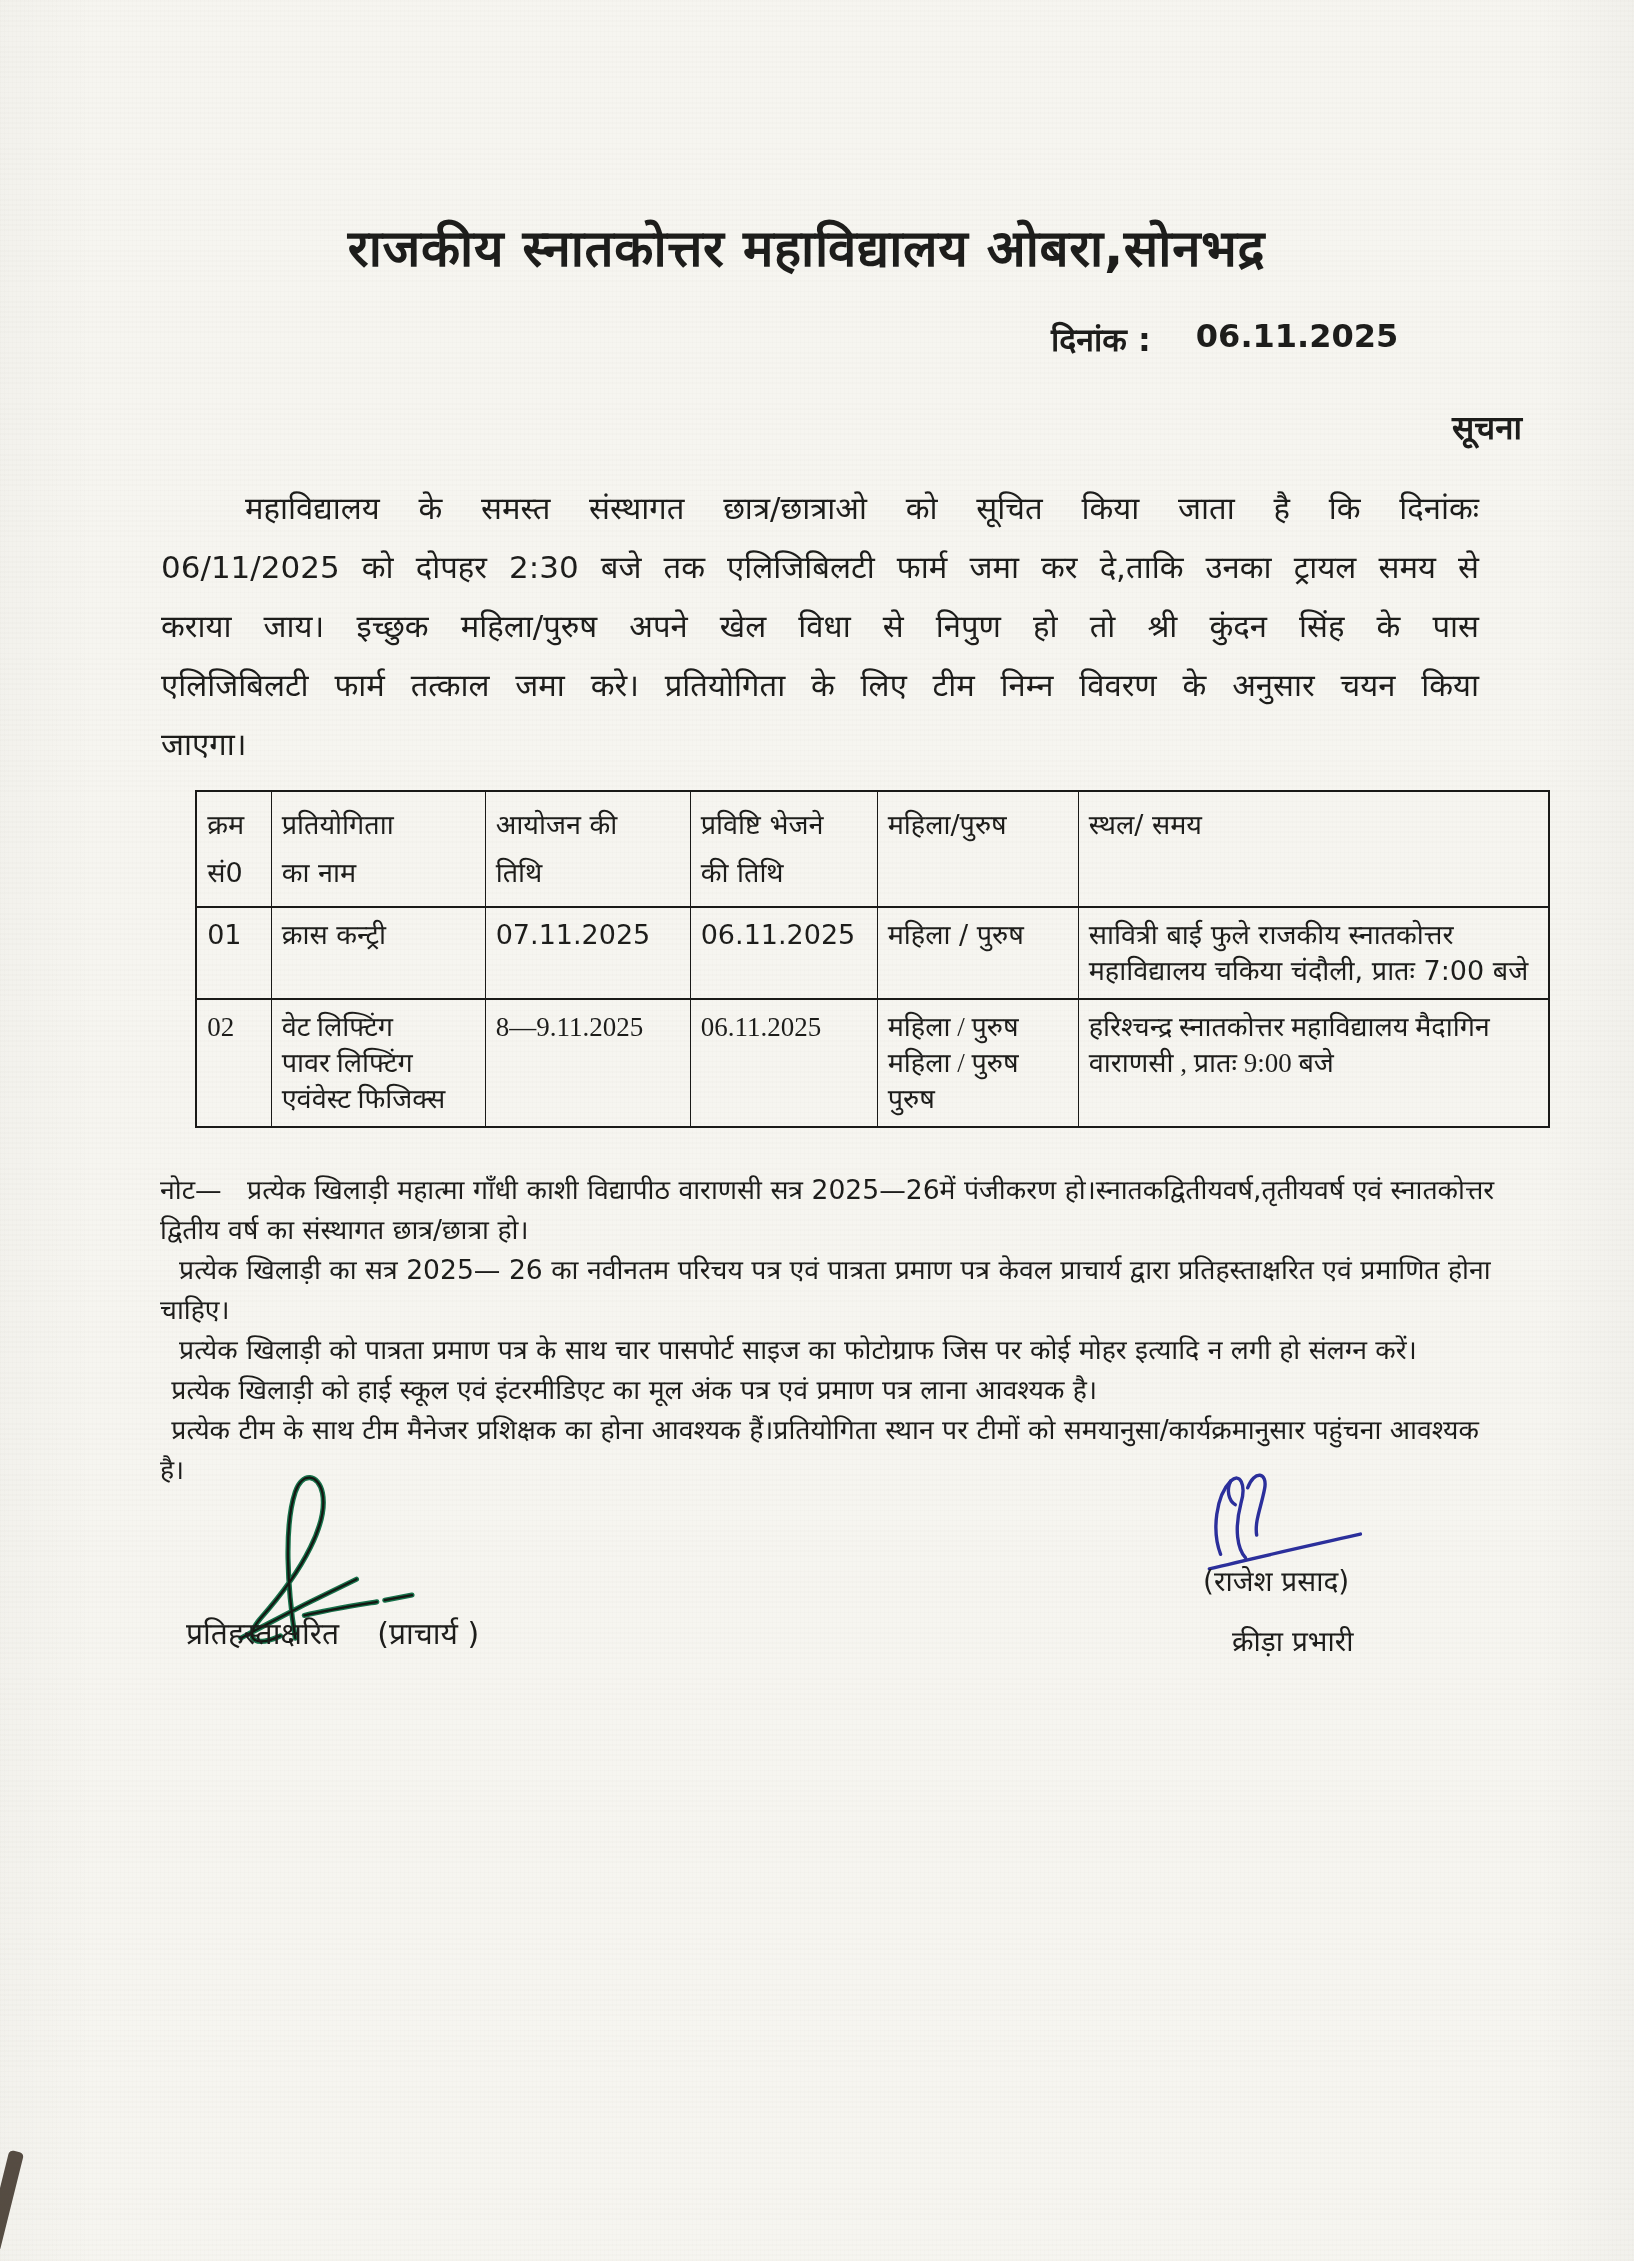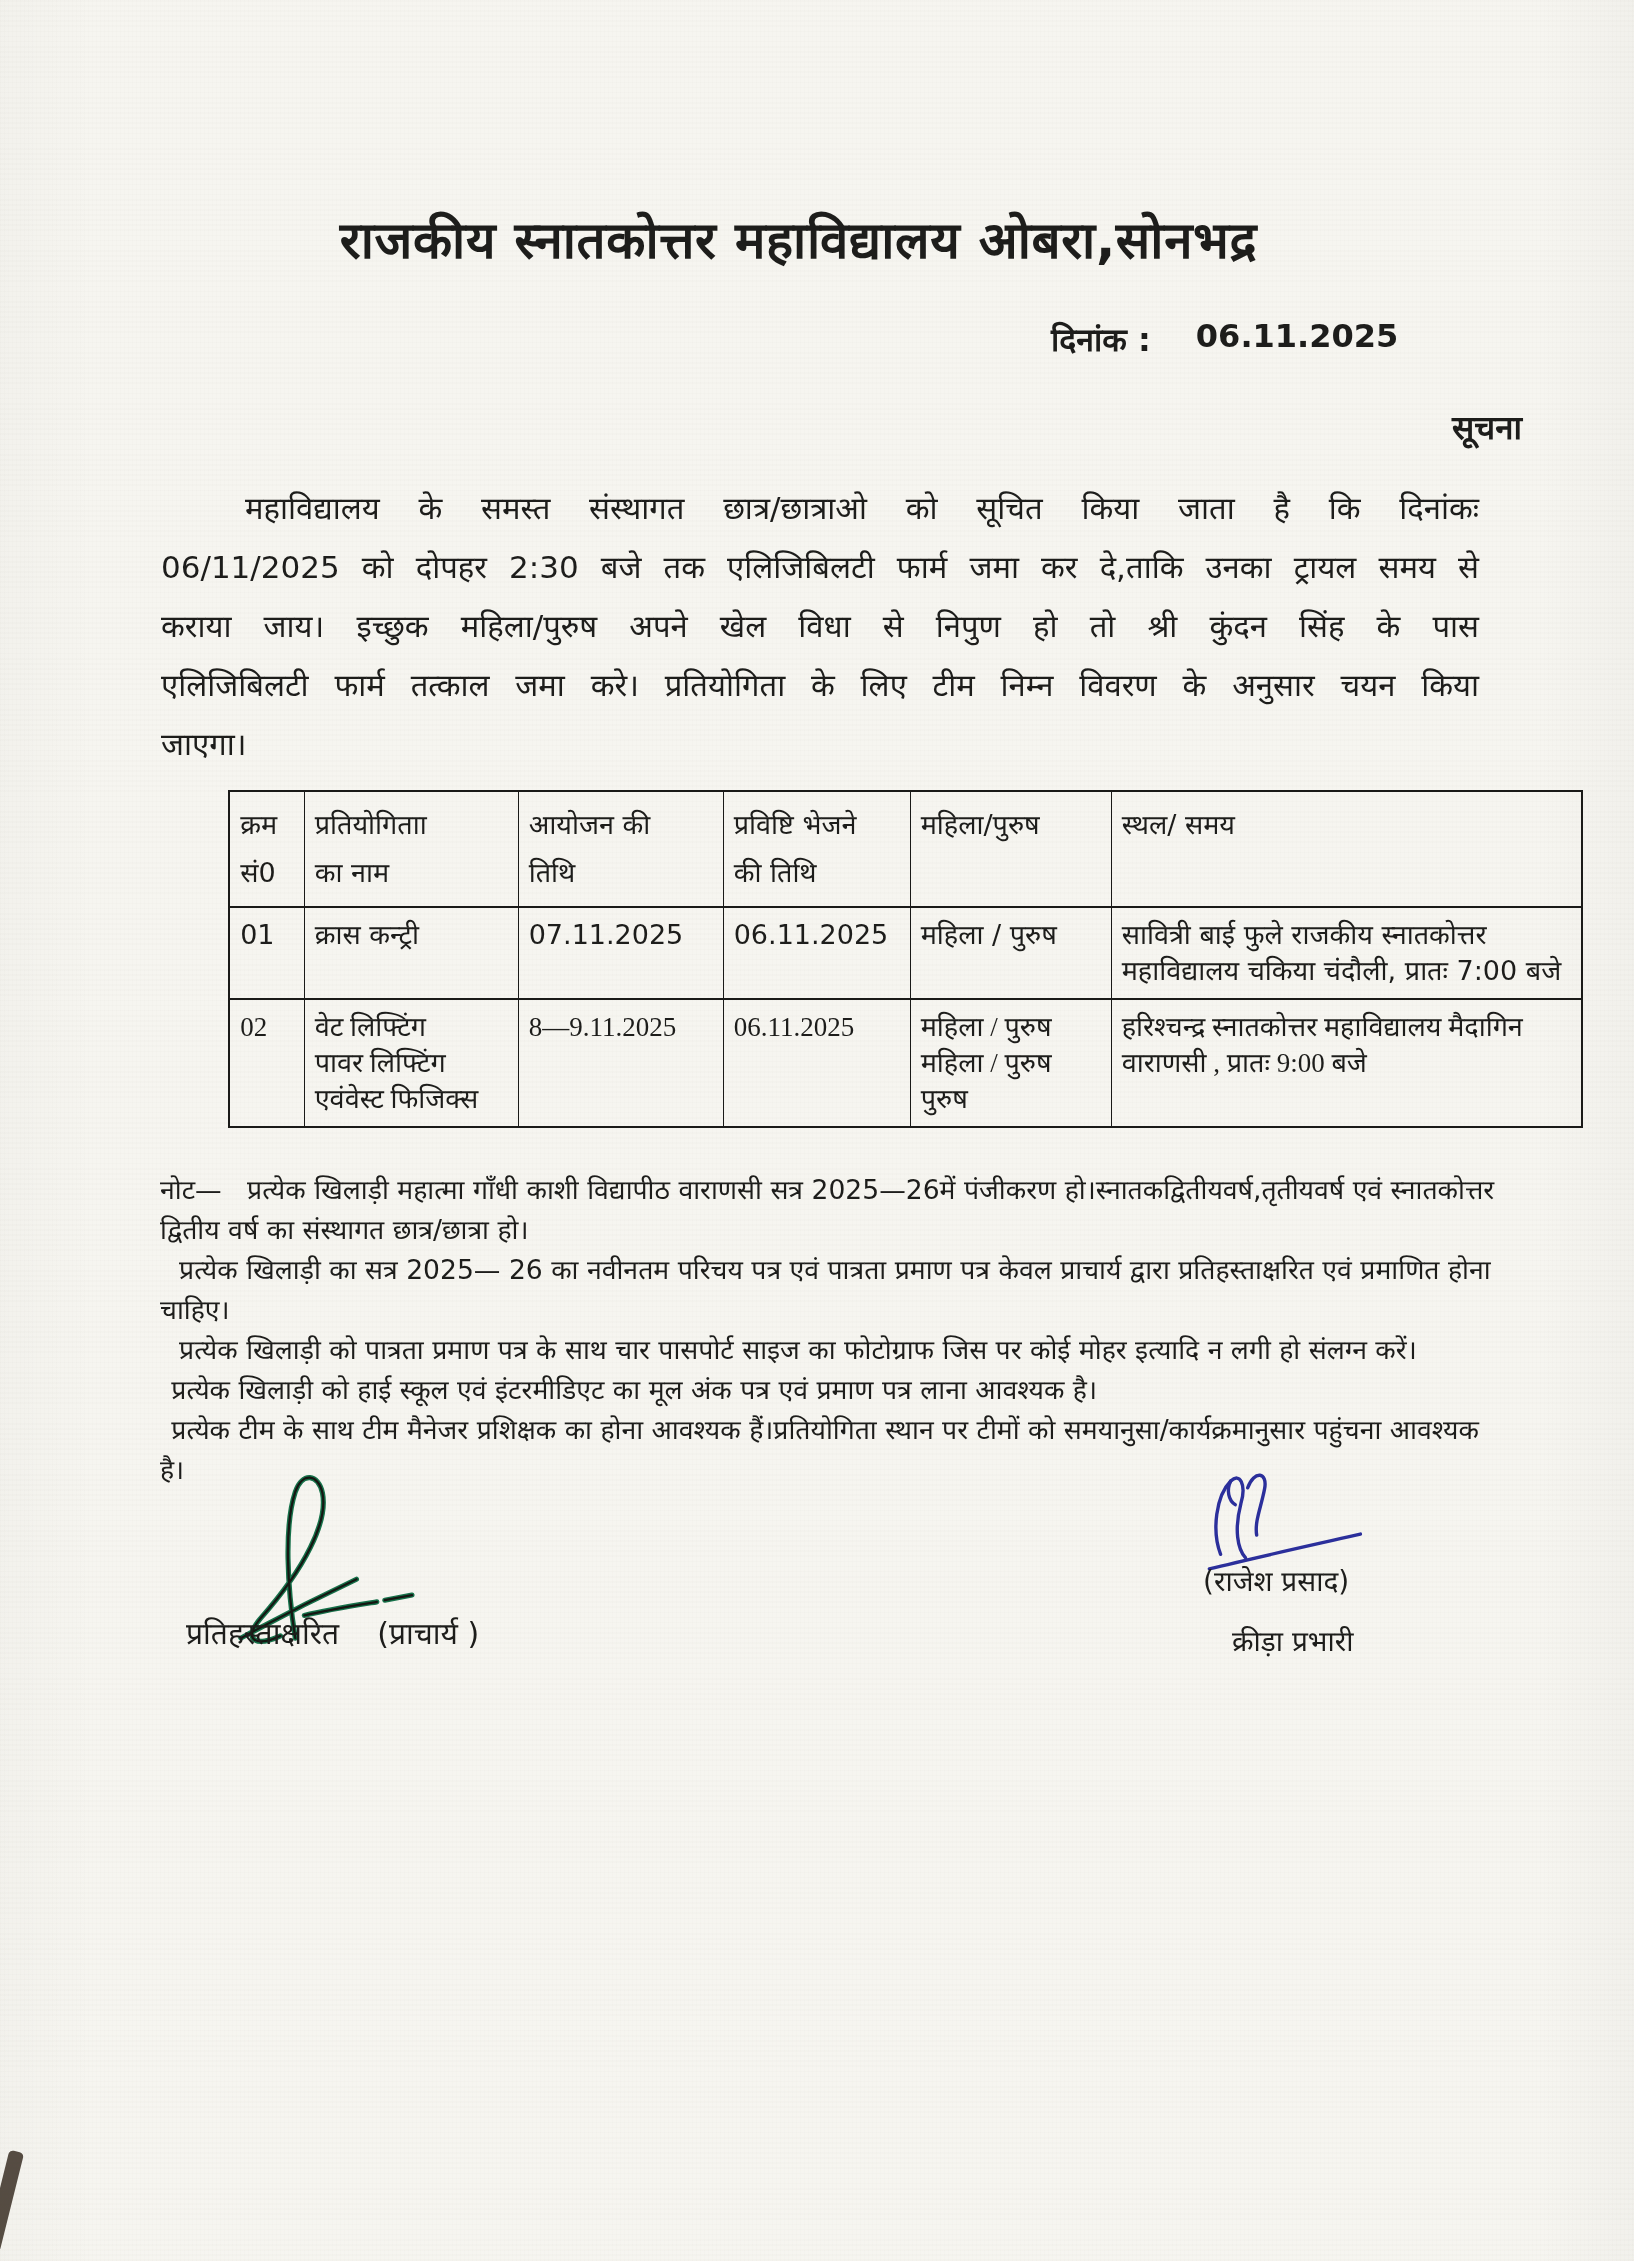--- a/index.html
+++ b/index.html
@@ -17,21 +17,21 @@
       repeating-linear-gradient(0deg, rgba(120,115,100,0.018) 0 1.7px, rgba(0,0,0,0) 1.7px 5.1px),
       repeating-linear-gradient(90deg, rgba(120,115,100,0.014) 0 1.1px, rgba(0,0,0,0) 1.1px 4px);
     color:#1d1d1b;
     overflow:hidden;
   }
   .scuff {
     position:absolute; left:-3.4px; top:2150px; width:14.7px; height:102px;
     background:#3a2f25; border-radius:4.5px; transform:rotate(14deg); opacity:.85;
   }
   .title {
-    position:absolute; left:25px; top:199px; width:1539px; margin:4px;
+    position:absolute; left:25px; top:199px; width:1539px; margin:12px;
     text-align:center;
     font-size:51px; font-weight:700; letter-spacing:0.6px;
     white-space:nowrap;
   }
   .date-line {
     position:absolute; left:1051px; top:317px;
     display:flex; gap:45px;
     font-size:32px; font-weight:600;
   }
   .heading {
@@ -50,21 +50,21 @@
   table.sched {
     position:absolute; left:195px; top:790px;
     width:1352px;
     border-collapse:collapse;
     table-layout:fixed;
     background:transparent;
   }
   table.sched, table.sched th, table.sched td {
     border:1.7px solid #1a1a18;
   }
-  table.sched { border-width:2.8px;margin-left:33px; }
+  table.sched { border-width:2.8px; }
   table.sched thead tr { border-bottom:2.8px solid #1a1a18; }
   table.sched tbody tr { border-top:2.8px solid #1a1a18; }
   table.sched th, table.sched td {
     vertical-align:top;
     padding:9px 10.2px;
     font-size:27px;
     white-space:pre-line;
     font-weight:400;
     text-align:left;
   }

